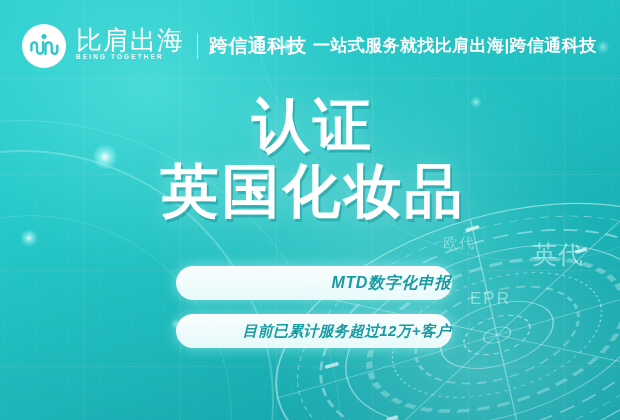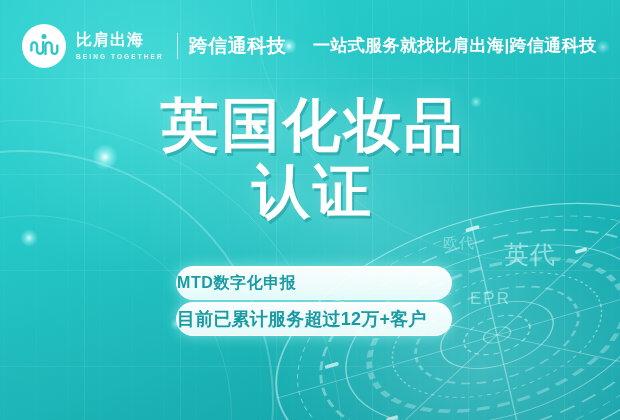--- a/index.html
+++ b/index.html
@@ -109,21 +109,21 @@
 
   
   .watermark {
     position: absolute;
     color: rgba(226,255,253,0.42);
     font-weight: 400;
     letter-spacing: 1px;
     white-space: nowrap;
   }
   .wm-ou   { left: 443px; top: 234px; font-size: 15px; }
-  .wm-ying { left: 504px; top: 238px; font-size: 25px; color: rgba(232,255,254,0.55); }
+  .wm-ying { left: 532px; top: 238px; font-size: 25px; color: rgba(232,255,254,0.55); }
   .wm-epr  { left: 470px; top: 289px; font-size: 17px; letter-spacing: 2px; color: rgba(226,255,253,0.50); }
 
   
   .header {
     position: absolute;
     left: 0; top: 0;
     width: 620px;
     height: 92px;
     display: flex;
     align-items: center;
@@ -145,22 +145,22 @@
   }
   .brand-logo svg { display:block; }
   .brand-names {
     margin-left: 10px;
     display: flex;
     flex-direction: column;
     justify-content: center;
   }
   .brand-cn {
     color: #ffffff;
-    font-size: 16px;
-    font-weight: 700;
+    font-size: 26px;
+    font-weight: 400;
     letter-spacing: 1px;
     line-height: 20px;
   }
   .brand-en {
     color: rgba(255,255,255,0.92);
     font-size: 6.5px;
     font-weight: 700;
     letter-spacing: 2.1px;
     line-height: 10px;
     margin-top: 2px;
@@ -215,31 +215,32 @@
     width: 276px;
   }
   .pill {
     height: 32px;
     border-radius: 17px;
     border: 1.6px solid rgba(255,255,255,0.95);
     background: linear-gradient(to bottom, rgba(255,255,255,0.97) 0%, rgba(243,254,254,0.94) 100%);
     box-shadow: 0 0 14px rgba(190,255,253,0.55), inset 0 1px 0 rgba(255,255,255,0.9);
     display: flex;
     align-items: center;
-    justify-content: flex-start;
-    margin-bottom: 2px;
+    justify-content: flex-end;
+    margin-bottom: 14px;
+    font-style: italic;
   }
   .pill-label {
     color: #199ba3;
     font-size: 16px;
     font-weight: 700;
     letter-spacing: 0.6px;
     white-space: nowrap;
   }
-  .pill.wide .pill-label { font-size: 18px; letter-spacing: 0.2px; }
+  .pill.wide .pill-label { font-size: 15px; letter-spacing: 0.2px; }
 </style>
 </head>
 <body>
 
 <div id="banner">
 
   <div class="bg-layer">
     <div class="grid"></div>
     <div class="grid-2"></div>
     <div class="glow-a"></div>
@@ -311,22 +312,22 @@
         <div class="brand-cn">比肩出海</div>
         <div class="brand-en">BEING TOGETHER</div>
       </div>
       <div class="brand-divider"></div>
       <div class="brand-sub">跨信通科技</div>
     </div>
     <div class="tagline">一站式服务就找比肩出海|跨信通科技</div>
   </div>
 
   <div class="title-block">
+    <div class="title-line l2">认证</div>
     <div class="title-line l1">英国化妆品</div>
-    <div class="title-line l2">认证</div>
   </div>
 
   <div class="pills">
     <div class="pill">
       <span class="pill-label">MTD数字化申报</span>
     </div>
     <div class="pill wide">
       <span class="pill-label">目前已累计服务超过12万+客户</span>
     </div>
   </div>

